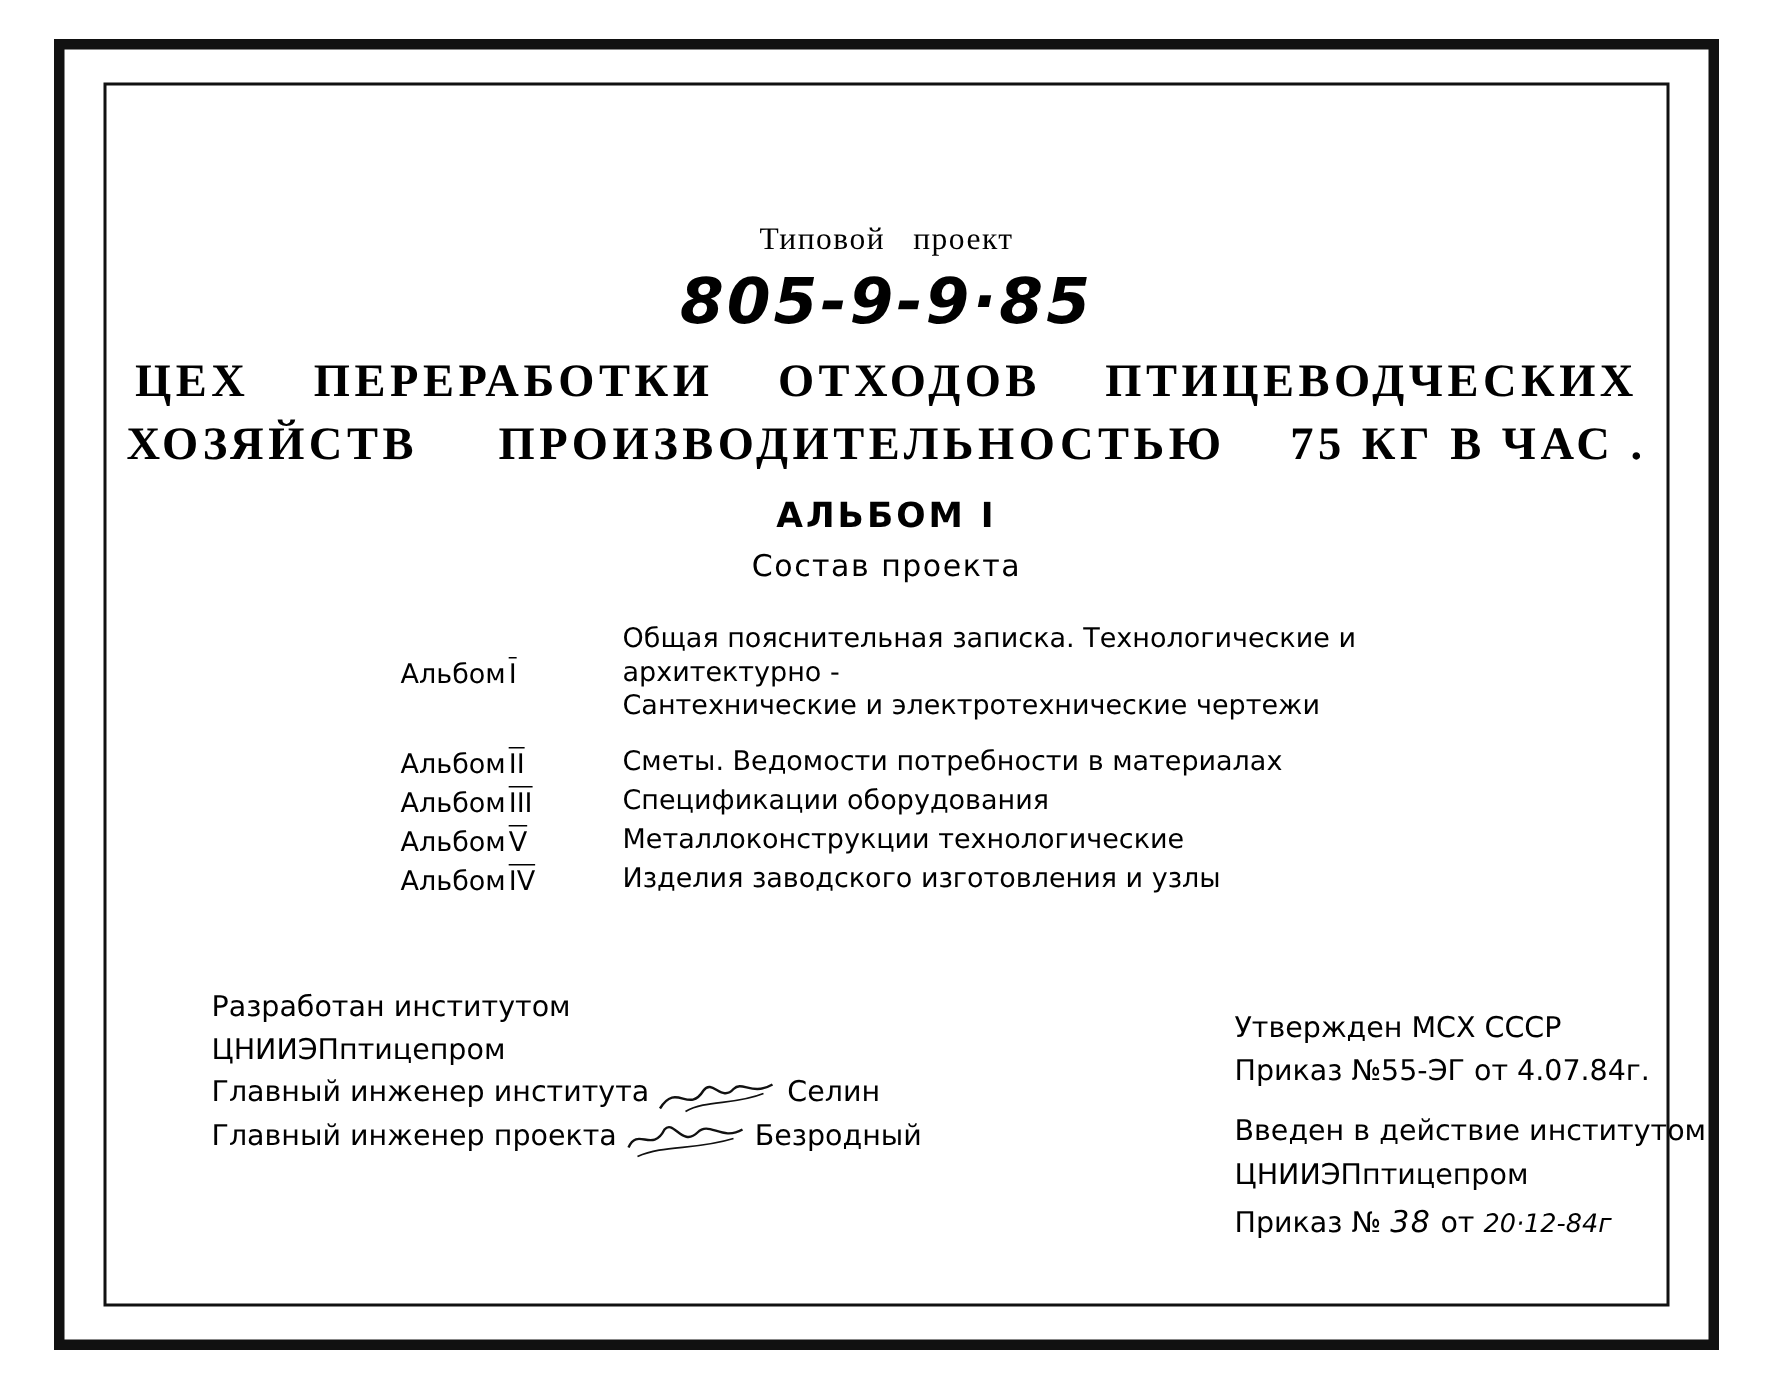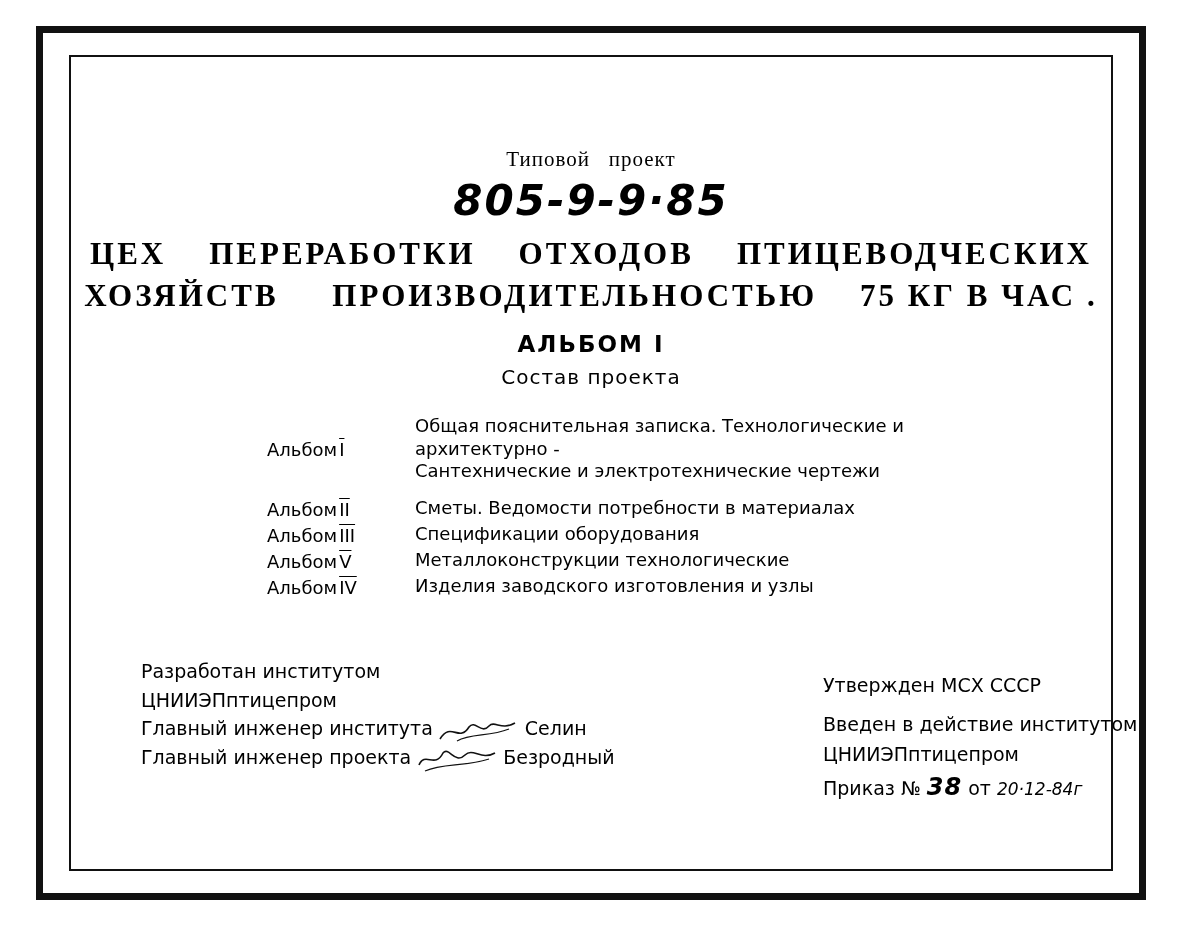--- a/index.html
+++ b/index.html
@@ -139,22 +139,22 @@
   .bottom-right {
     position: absolute;
     left: 728px;
     top: 614px;
     font-size: 19px;
     line-height: 1.55;
   }
   .br-line { white-space: nowrap; margin-left: 24px; }
   .br-num {
     font-style: italic;
-    font-size: 24px;
-    font-weight: 700;
+    font-size: 20px;
+    font-weight: 400;
     letter-spacing: 1px;
   }
   .br-small-italic {
     font-style: italic;
     font-size: 17px;
   }
   .gap { margin-top: 10px; }
 </style>
 </head>
 <body>
@@ -233,20 +233,21 @@
             <path d="M4 18 C 10 4, 20 22, 28 6 C 34 -1, 40 18, 50 8 C 58 0, 66 14, 80 6" fill="none" stroke="#111" stroke-width="1.6"></path>
             <path d="M10 24 C 28 16, 48 20, 74 12" fill="none" stroke="#111" stroke-width="1.2"></path>
           </svg>
         </span>
         <span>Безродный</span>
       </div>
     </div>
 
     <div class="bottom-right">
       <div class="br-line">Утвержден МСХ СССР</div>
+      <div class="br-line">Приказ  №55-ЭГ от 4.07.84г.</div>
       <div class="br-line gap">Введен в действие институтом</div>
       <div class="br-line">ЦНИИЭПптицепром</div>
       <div class="br-line">
         <span>Приказ  №</span>
         <span class="br-num">38</span>
         <span>от</span>
         <span class="br-small-italic">20·12-84г</span>
       </div>
     </div>
 

